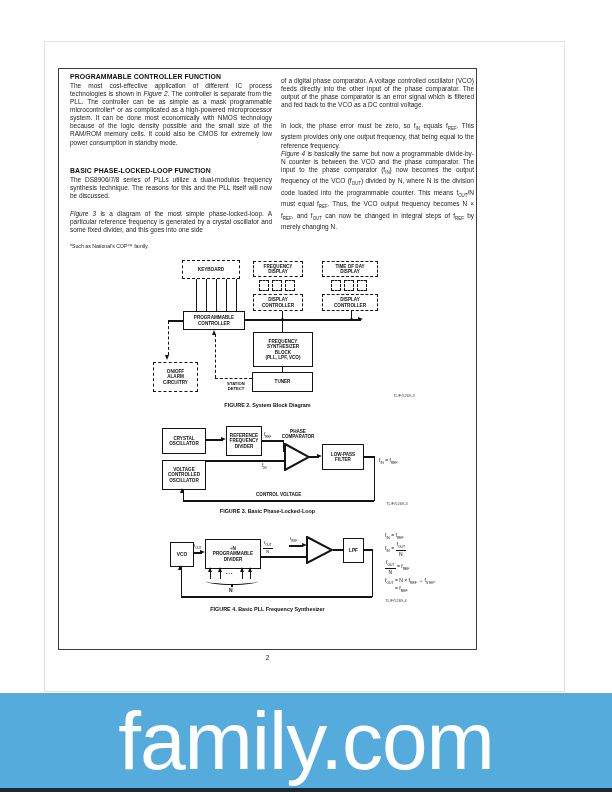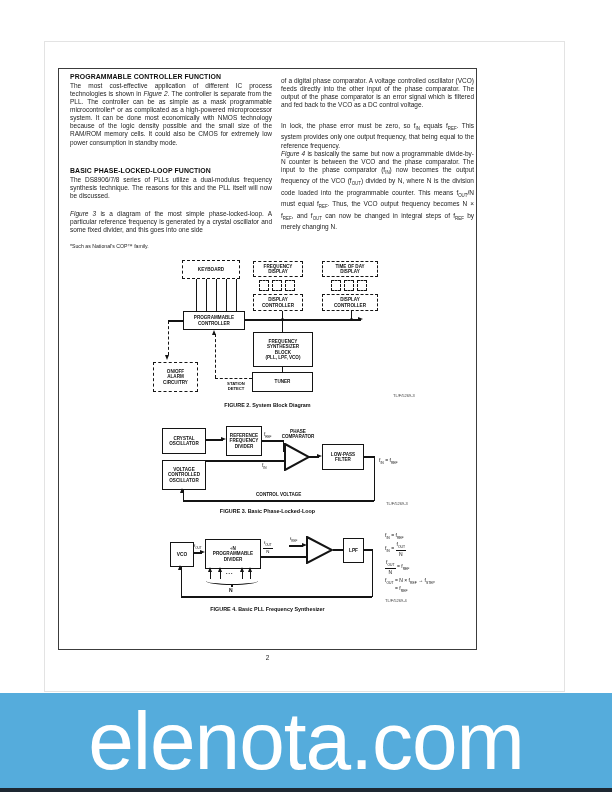--- a/index.html
+++ b/index.html
@@ -177,15 +177,15 @@
 <div class="eq" style="left:385px;top:541px">f<sub>IN</sub> = <span class="frac"><span class="fn">f<sub>OUT</sub></span><span class="fd">N</span></span></div>
 <div class="eq" style="left:385px;top:559px"><span class="frac"><span class="fn">f<sub>OUT</sub></span><span class="fd">N</span></span> = f<sub>REF</sub></div>
 <div class="eq" style="left:385px;top:577px">f<sub>OUT</sub> = N × f<sub>REF</sub> → f<sub>STEP</sub></div>
 <div class="eq" style="left:395px;top:585px">= f<sub>REF</sub></div>
 <div class="tlref" style="left:385px;top:598px">TL/F/5269-4</div>
 <div class="cap" style="top:606px">FIGURE 4. Basic PLL Frequency Synthesizer</div>
 
 <div class="abs" style="left:58px;top:654px;width:419px;text-align:center;font-size:6.5px;color:#222">2</div>
 
 <div class="banner" style="background: rgb(85, 172, 220);">
-  <span>elenota.com</span>
+  <span>family.com</span>
 </div>
 <div class="abs" style="left:0;top:788px;width:612px;height:4px;background:#1d2731"></div>
 
 </body></html>

